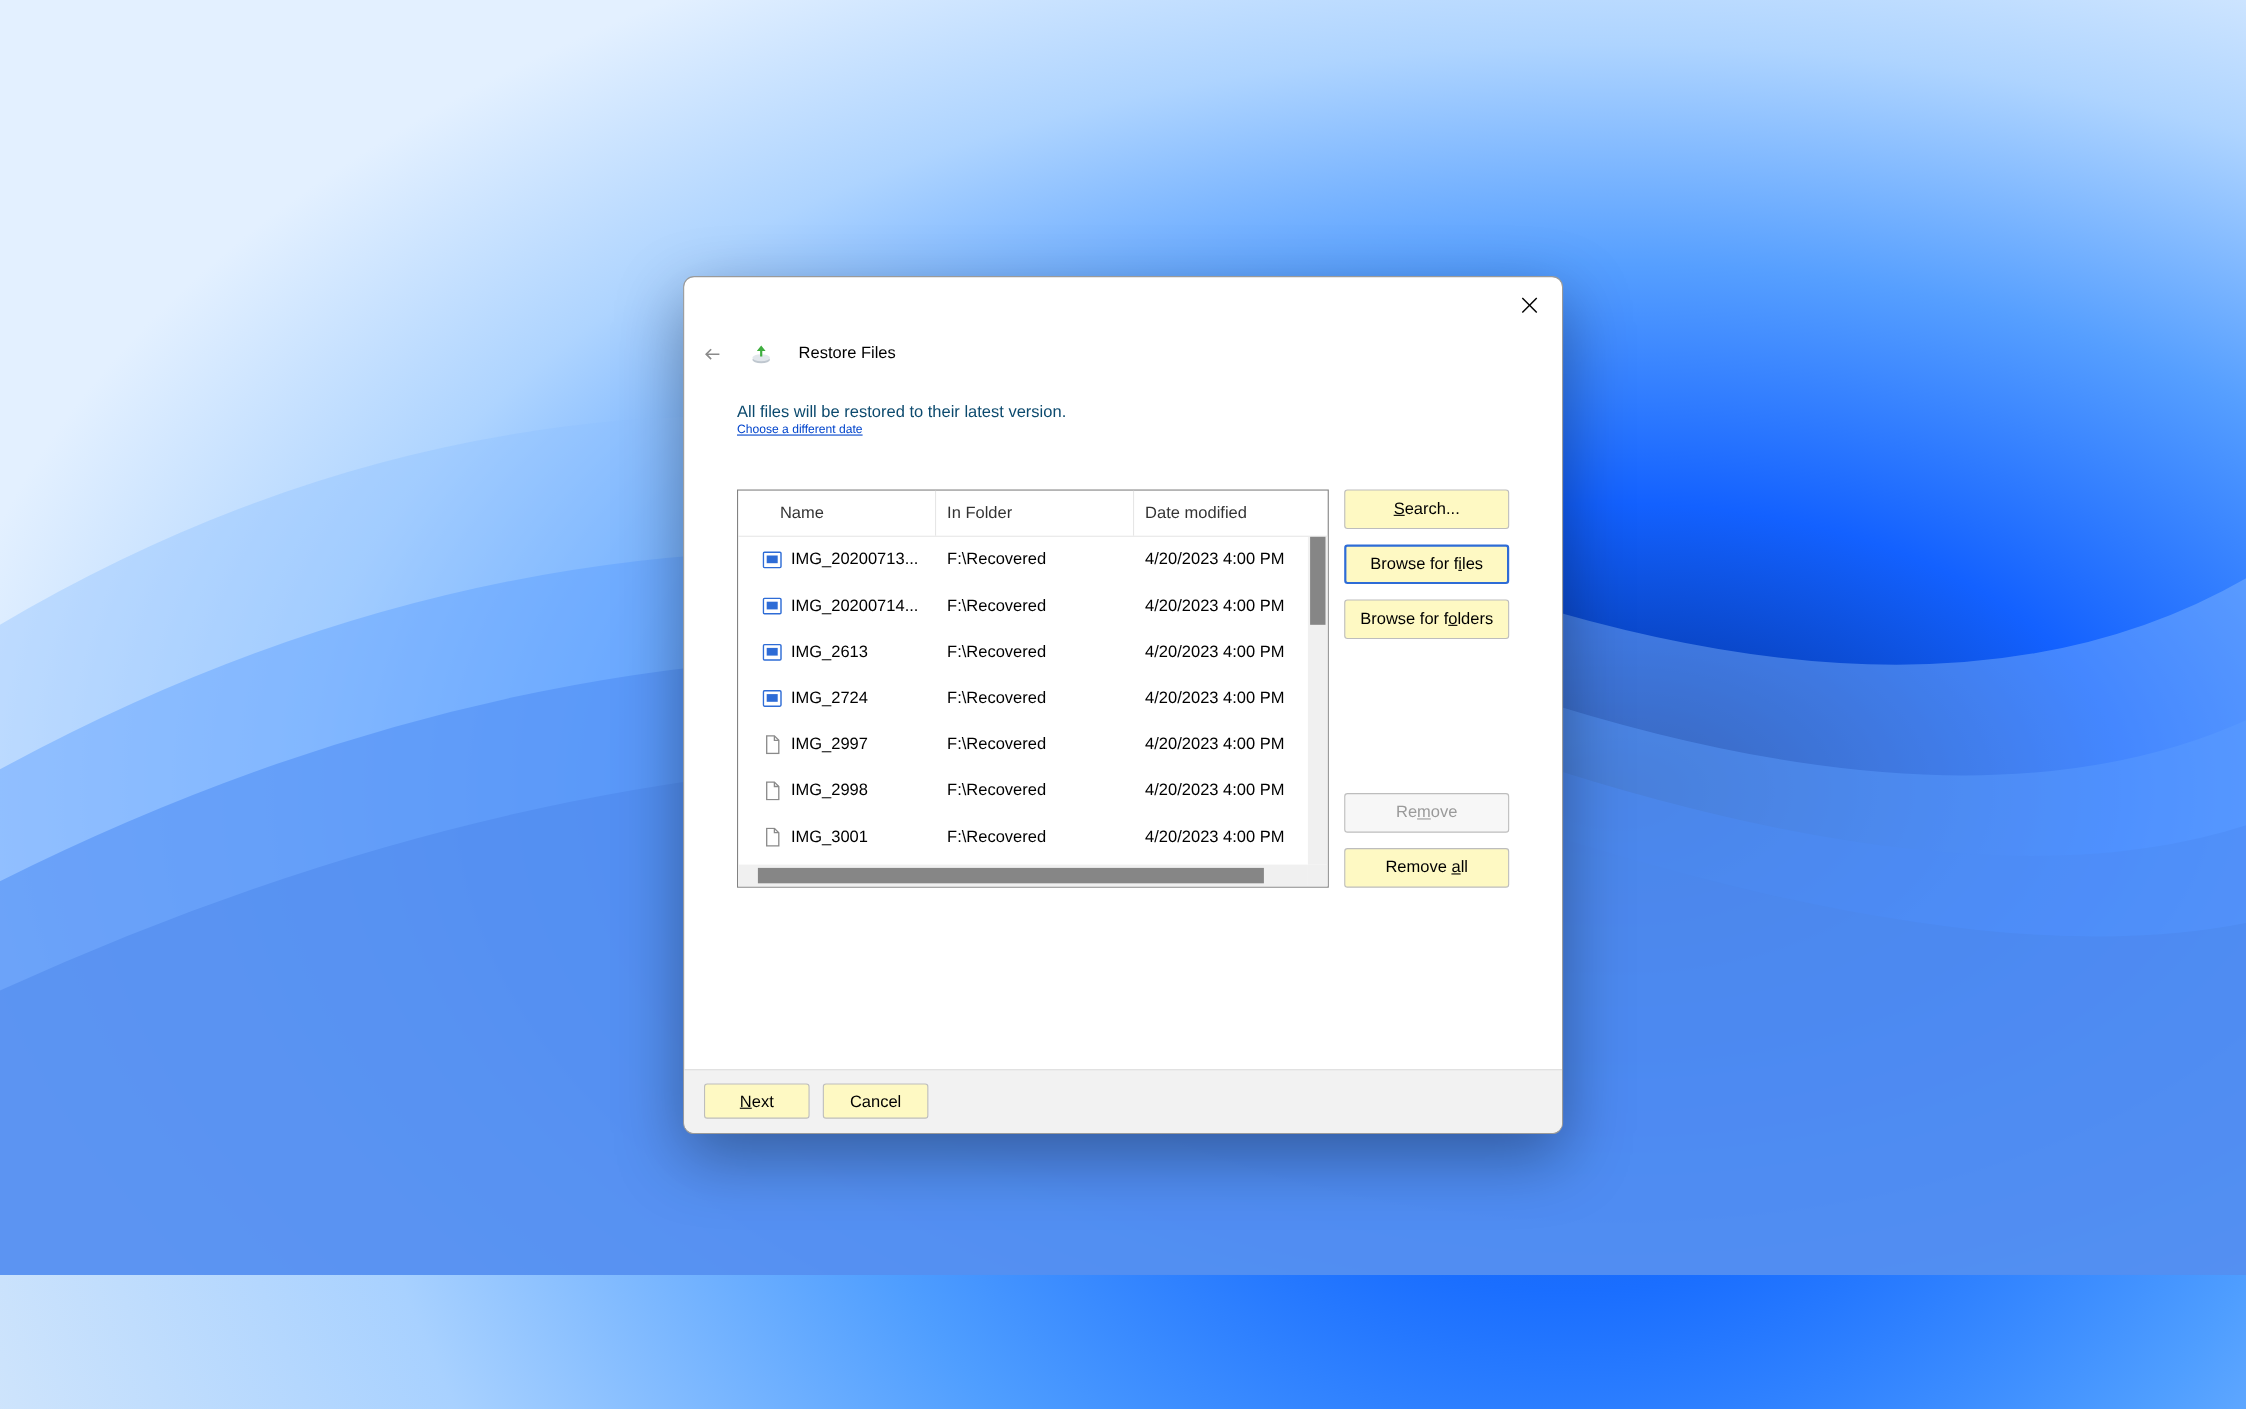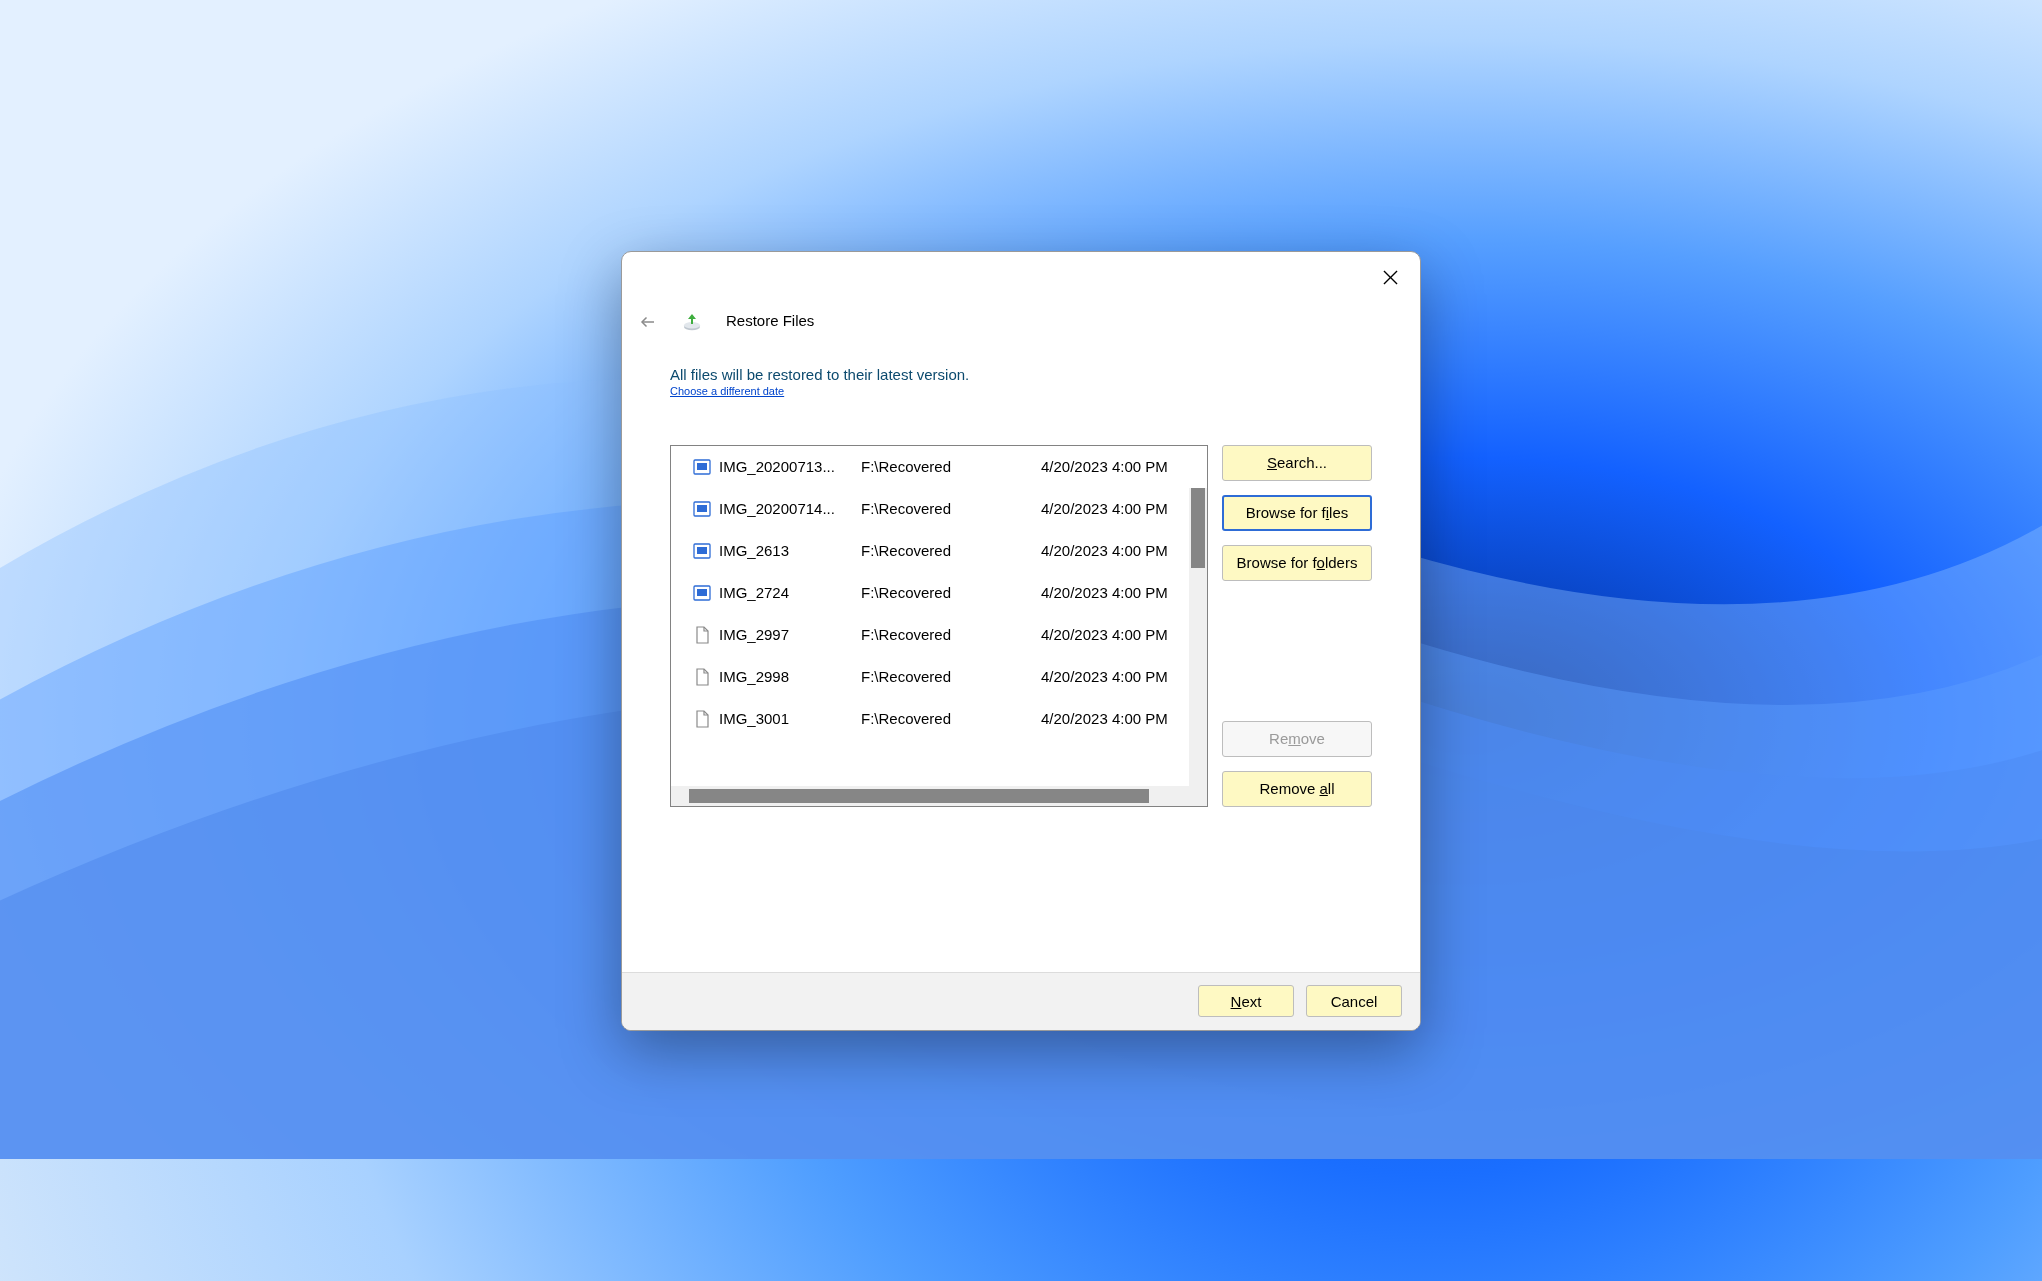--- a/index.html
+++ b/index.html
@@ -202,21 +202,20 @@
   }
   .spacer { flex: 1; }
 
   .u { text-decoration: underline; }
 
   .footer {
     height: 58px;
     background: #f2f2f2;
     border-top: 1px solid #dcdcdc;
     display: flex;
-    justify-content: flex-end;
     align-items: center;
     gap: 12px;
     padding: 0 18px;
   }
   .footer .btn { width: 96px; height: 32px; font-size: 15px; }
 
 </style>
 </head>
 <body>
 
@@ -265,20 +264,25 @@
     <div class="app-title">Restore Files</div>
   </div>
 
   <div class="content">
     <div class="subtext">All files will be restored to their latest version.</div>
     <span class="link">Choose a different date</span>
 
     <div class="body-row">
 
       <div class="file-list">
+        <div class="list-header">
+          <div class="col-name">Name</div>
+          <div class="col-folder">In Folder</div>
+          <div class="col-date">Date modified</div>
+        </div>
         <div class="list-body">
           <div class="rows-wrap" id="rows-wrap">
               <div class="row">
                 <div class="cell-name">
                   <span class="file-icon"><svg viewBox="0 0 18 18">
                       <rect x="1" y="2" width="16" height="14" rx="1" fill="#fff" stroke="#2e6cd6" stroke-width="1.3"></rect>
                       <rect x="4" y="5" width="10" height="7" fill="#2e6cd6"></rect>
                     </svg></span>
                   <span>IMG_20200713...</span>
                 </div>

